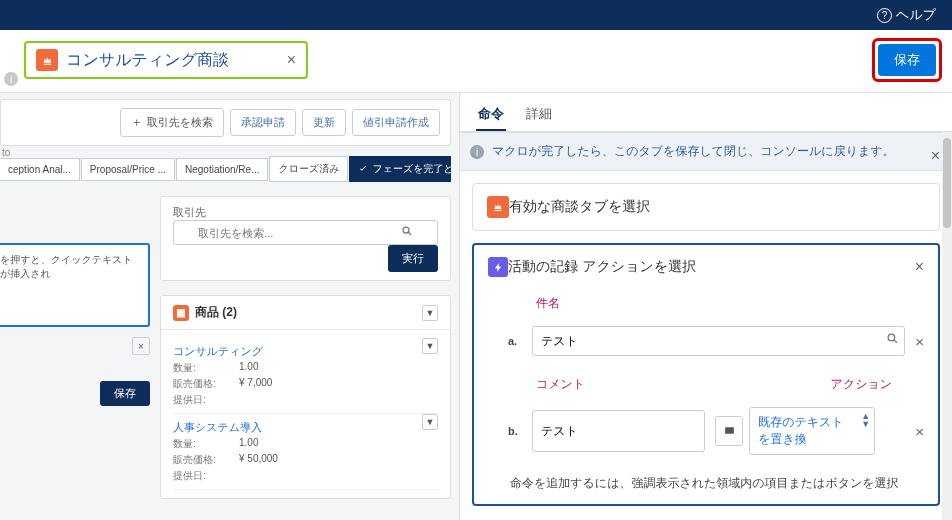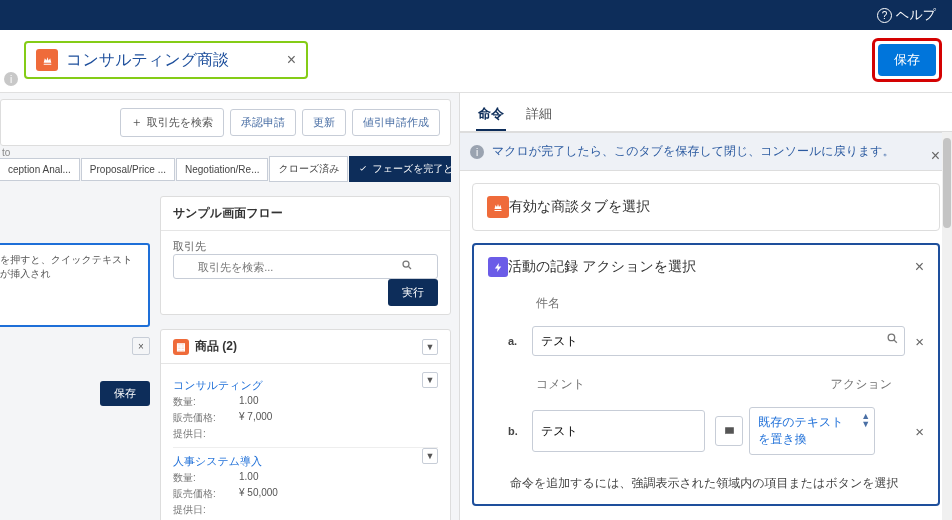--- a/index.html
+++ b/index.html
@@ -66,21 +66,21 @@
   .input-wrap { position:relative; flex:1; }
   .text-input { width:100%; border:1px solid #c7cdd7; border-radius:3px; padding:7px 28px 7px 8px; font-size:12px; }
   .input-icon-right { position:absolute; right:6px; top:6px; color:#777; font-size:13px; }
   .row-x { color:#666; font-size:15px; }
   .icon-square { width:28px;height:30px; border:1px solid #c7cdd7; border-radius:3px; display:inline-flex; align-items:center; justify-content:center; font-size:13px; color:#555; background:#fff; }
   .select-box { border:1px solid #c7cdd7; border-radius:3px; padding:6px 20px 6px 8px; font-size:12px; color:#1e6fd8; position:relative; width:126px; background:#fff; }
   .select-arrows { position:absolute; right:4px; top:4px; font-size:9px; color:#4a6fa5; line-height:8px; display:flex; flex-direction:column; }
   .step-row.b .half1 { flex:1; }
   .step-row.b .half2 { width:190px; display:flex; align-items:center; gap:6px; }
   .labels-row { display:flex; margin:18px 0 0 48px; gap:10px; }
-  .labels-row .lbl { font-size:12px; color:#737373; }
+  .labels-row .lbl { font-size:12px; color:#be185d; }
   .footer-note { color:#444; font-size:12px; margin:20px 0 0 22px; }
   .scrollbar-fake { position:absolute; right:0; top:0; width:10px; height:100%; background:#f0f0f0; }
   .scrollbar-thumb { position:absolute; right:1px; top:6px; width:8px; height:90px; background:#c4c4c4; border-radius:4px; }
   .left-rail-tiny { position:absolute; left:2px; top:54px; font-size:10px; color:#888; }
 </style>
 </head>
 <body>
 
 <div class="topbar">
   <div class="help">
@@ -138,21 +138,20 @@
       </div>
       <div>
         <span class="memo-x">×</span>
       </div>
       <div style="clear:both"></div>
       <button class="save-blue-small">保存</button>
     </div>
 
     <div style="margin-left:160px;">
       <div class="panel">
-        <div class="panel-header">サンプル画面フロー</div>
         <div class="panel-body">
           <span class="field-label">取引先</span>
           <div class="search-row">
             <input placeholder="取引先を検索..." style="">
             <span class="mag">
               <svg width="12" height="12" viewBox="0 0 24 24" fill="none" stroke="#777" stroke-width="2.5">
                   <circle cx="10" cy="10" r="6"></circle>
                   <line x1="15" y1="15" x2="20" y2="20"></line>
                 </svg>
             </span>

